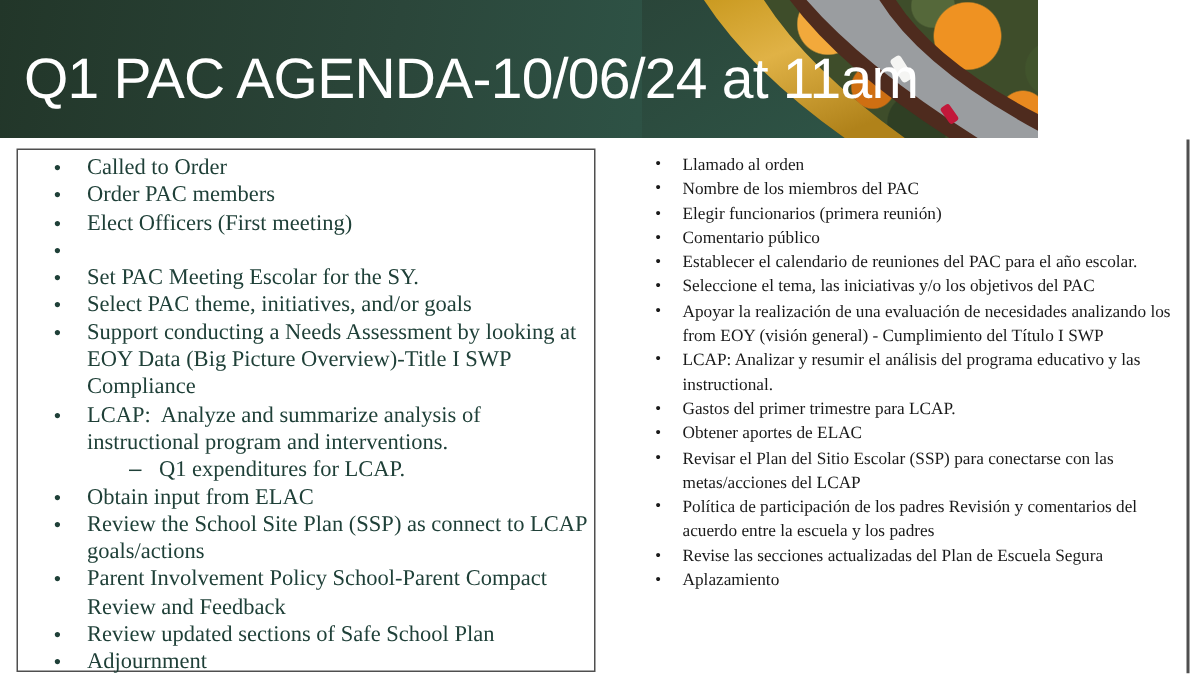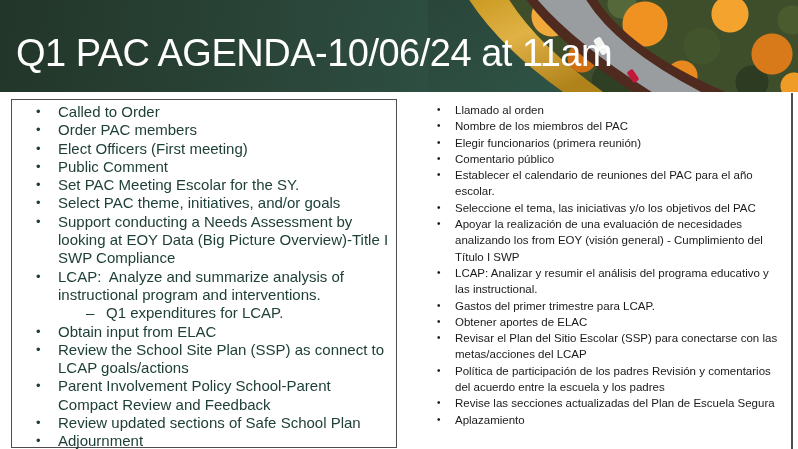--- a/index.html
+++ b/index.html
@@ -4,21 +4,21 @@
 <style>
   html,body { margin:0; padding:0; }
   body {
     width:798px; height:449px; position:relative; overflow:hidden;
     background:#ffffff;
     font-family:"Liberation Sans", sans-serif;
   }
 
   
   .header {
-    position:absolute; left:0; top:0; width:798px; height:92px;
+    position:absolute; left:0; top:0; width:692px; height:92px;
     background:linear-gradient(100deg,#223629 0%, #2b463a 38%, #2e5245 62%, #284a3d 78%, #27493c 100%);
     overflow:hidden;
   }
   .photo {
     position:absolute; left:430px; top:0; width:368px; height:92px;
     background-color:#3e4d2a;
     background-image:
       radial-gradient(circle 20px at 22px 12px,  #ef9c26 0 19px, rgba(0,0,0,0) 20px),
       radial-gradient(circle 17px at 62px 72px,  #e07c15 0 16px, rgba(0,0,0,0) 17px),
       radial-gradient(circle 21px at 122px 16px, #f2a93b 0 20px, rgba(0,0,0,0) 21px),
@@ -51,21 +51,21 @@
   }
   .right-col {
     position:absolute; left:426px; top:102px; width:356px;
   }
   .right-rule {
     position:absolute; left:791px; top:93px; width:1.5px; height:356px;
     background:#4f4f4f;
   }
 
   .li { display:flex; align-items:flex-start; }
-  .li-text { white-space:pre-wrap; }
+  .li-text { white-space:pre-wrap;font-family:Liberation Serif, serif; }
 
   .en .li { color:#1f4038; font-size:15px; line-height:18.3px; }
   .en .bullet { flex:none; width:22px; font-size:13px; }
   .en .li.sub .bullet { margin-left:50px; width:20px; font-size:15px; }
 
   .es .li { color:#1a1a1a; font-size:11.5px; line-height:16.3px; }
   .es .bullet { flex:none; width:18px; padding-left:11px; font-size:10px; }
 </style>
 </head>
 <body>
@@ -115,21 +115,20 @@
       <div class="li">
         <span class="bullet">•</span>
         <span class="li-text">Order PAC members</span>
       </div>
       <div class="li">
         <span class="bullet">•</span>
         <span class="li-text">Elect Officers (First meeting)</span>
       </div>
       <div class="li">
         <span class="bullet">•</span>
-        <span class="li-text">Public Comment</span>
       </div>
       <div class="li">
         <span class="bullet">•</span>
         <span class="li-text">Set PAC Meeting Escolar for the SY.</span>
       </div>
       <div class="li">
         <span class="bullet">•</span>
         <span class="li-text">Select PAC theme, initiatives, and/or goals</span>
       </div>
       <div class="li">

